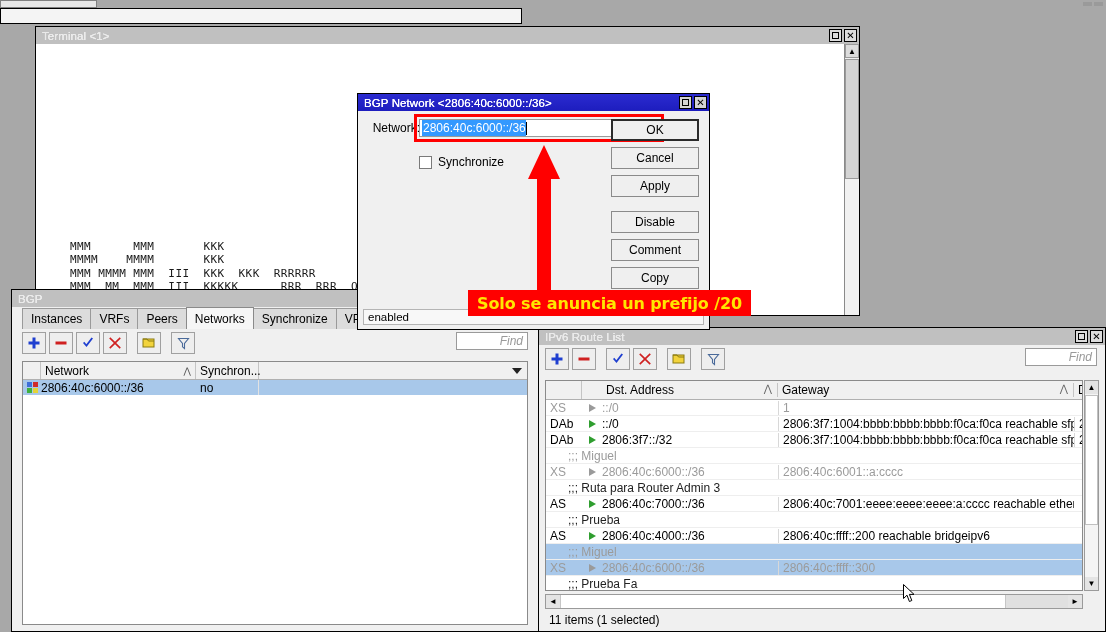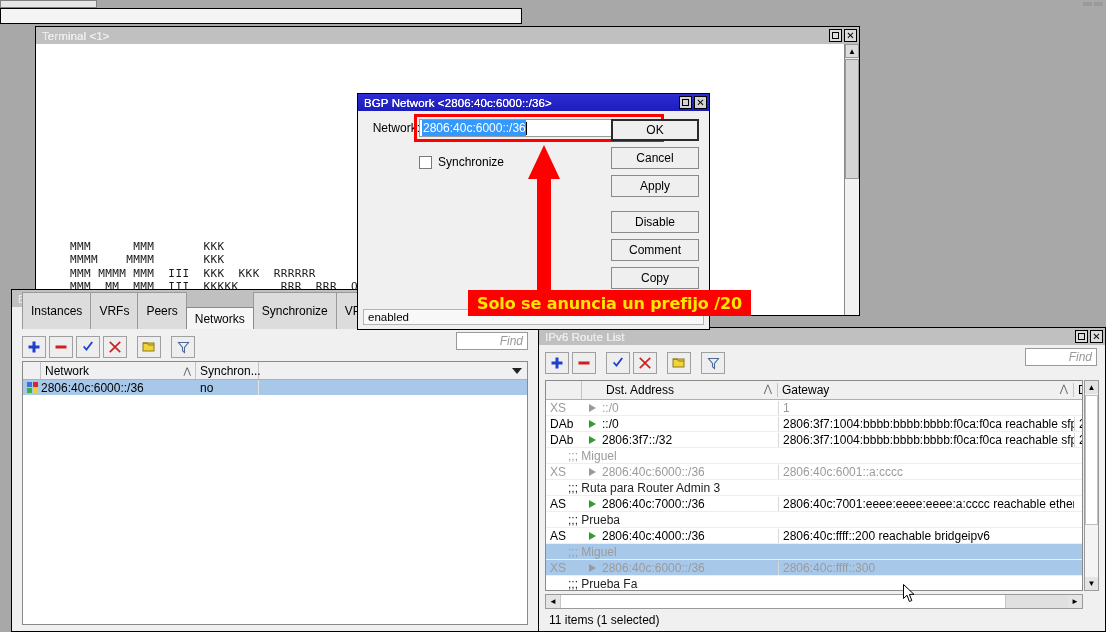--- a/index.html
+++ b/index.html
@@ -77,25 +77,25 @@
   #arrow{position:absolute;left:524px;top:145px;width:40px;height:150px;}
   #callout{position:absolute;left:468px;top:290px;height:26px;background:#ff0000;
            display:flex;align-items:center;padding:0 9px;}
   #callout span{color:#ffe600;font-weight:bold;font-size:16px;letter-spacing:-.1px;
                 font-family:"DejaVu Sans",sans-serif;}
 
   
   #bgpwin{left:11px;top:289px;width:528px;height:343px;background:#f0f0f0;border:1px solid #000;}
   .tabbar{position:absolute;left:0;top:17px;height:22px;right:0;background:#f0f0f0;
           display:flex;align-items:flex-end;padding-left:10px;}
-  .tab{height:37px;background:#dcdcdc;border:1px solid #9a9a9a;border-bottom:none;
+  .tab{height:21px;background:#dcdcdc;border:1px solid #9a9a9a;border-bottom:none;
        box-sizing:border-box;display:flex;align-items:center;padding:0 8px;font-size:12px;
        margin-right:-1px;}
   .tab.active{height:22px;background:#f6f6f6;border-color:#8a8a8a;position:relative;z-index:2;}
-  .toolbar{position:absolute;left:0;right:0;height:26px;display:flex;align-items:flex-end;
+  .toolbar{position:absolute;left:0;right:0;height:26px;display:flex;align-items:flex-start;
            padding-left:10px;gap:3px;}
   .tbtn{width:24px;height:22px;background:#eeeeee;border:1px solid #a0a0a0;box-sizing:border-box;
         display:flex;align-items:center;justify-content:center;}
   .tbtn.spaced{margin-left:7px;}
   .findbox{position:absolute;right:10px;top:0;width:72px;height:18px;background:#fff;
            border:1px solid #9a9a9a;box-sizing:border-box;color:#9a9a9a;font-style:italic;
            font-size:12px;display:flex;align-items:center;justify-content:flex-end;padding-right:4px;}
   .grid{position:absolute;left:10px;right:10px;background:#fff;border:1px solid #8a8a8a;
         box-sizing:border-box;overflow:hidden;}
   .ghead{display:flex;height:17px;background:#f0f0f0;border-bottom:1px solid #b0b0b0;

